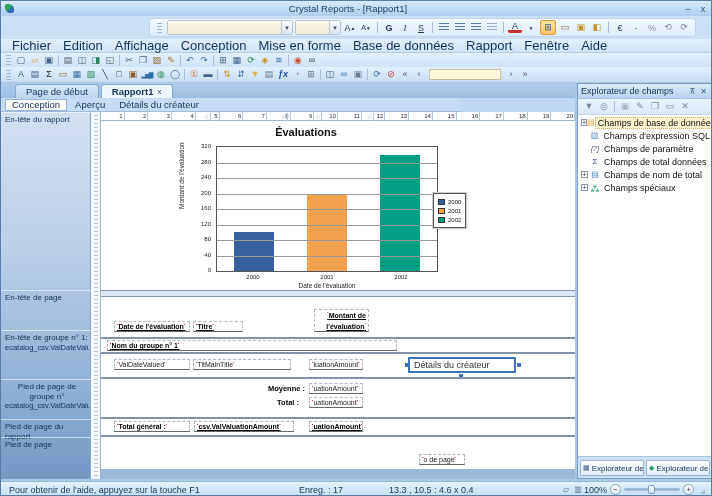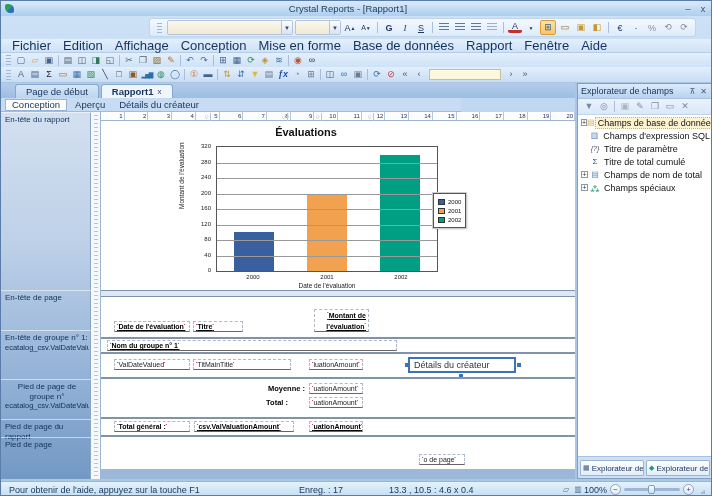--- a/index.html
+++ b/index.html
@@ -399,21 +399,21 @@
       <span class="sel" style="left:307px;top:3px;width:108px;height:16px;">Détails du créateur</span>
       <span class="handle" style="left:304px;top:9px;"></span>
       <span class="handle" style="left:416px;top:9px;"></span>
       <span class="handle" style="left:358px;top:20px;"></span>
     </div>
     <div class="bdiv" style="top:265px;height:2px;"></div>
 
     <div class="band" style="top:267px;height:38px;">
       <span class="lbl" style="left:162px;top:4px;width:42px;text-align:right;">Moyenne :</span>
       <span class="fld" style="left:208px;top:4px;width:54px;">uationAmount</span>
-      <span class="lbl" style="left:145px;top:18px;width:42px;text-align:right;">Total :</span>
+      <span class="lbl" style="left:156px;top:18px;width:42px;text-align:right;">Total :</span>
       <span class="fld" style="left:208px;top:18px;width:54px;">uationAmount</span>
     </div>
     <div class="bdiv" style="top:305px;height:2px;"></div>
 
     <div class="band" style="top:307px;height:16px;">
       <span class="fld hdr" style="left:13px;top:2px;width:76px;text-decoration:none;">Total général :</span>
       <span class="fld hdr" style="left:93px;top:2px;width:100px;">csv.ValValuationAmount</span>
       <span class="fld hdr" style="left:208px;top:2px;width:54px;">uationAmount</span>
     </div>
     <div class="bdiv" style="top:323px;height:2px;"></div>
@@ -448,26 +448,26 @@
           <span class="tlabel">Champs de base de données</span>
         </div>
         <div class="titem">
           <span class="noexp"></span>
           <span class="tic" style="color: rgb(91, 136, 184);">▥</span>
           <span class="tlabel">Champs d'expression SQL</span>
         </div>
         <div class="titem">
           <span class="noexp"></span>
           <span class="tic" style="color: rgb(85, 85, 102); font-style: italic; font-size: 7px;">{?}</span>
-          <span class="tlabel">Titre de paramètre</span>
+          <span class="tlabel">Champs de paramètre</span>
         </div>
         <div class="titem">
           <span class="noexp"></span>
           <span class="tic" style="color: rgb(35, 74, 124);">Σ</span>
-          <span class="tlabel">Titre de total cumulé</span>
+          <span class="tlabel">Champs de total données</span>
         </div>
         <div class="titem">
           <span class="expander">+</span>
           <span class="tic" style="color: rgb(85, 136, 187);">▤</span>
           <span class="tlabel">Champs de nom de total</span>
         </div>
         <div class="titem">
           <span class="expander">+</span>
           <span class="tic" style="color: rgb(42, 154, 106);">⁂</span>
           <span class="tlabel">Champs spéciaux</span>

